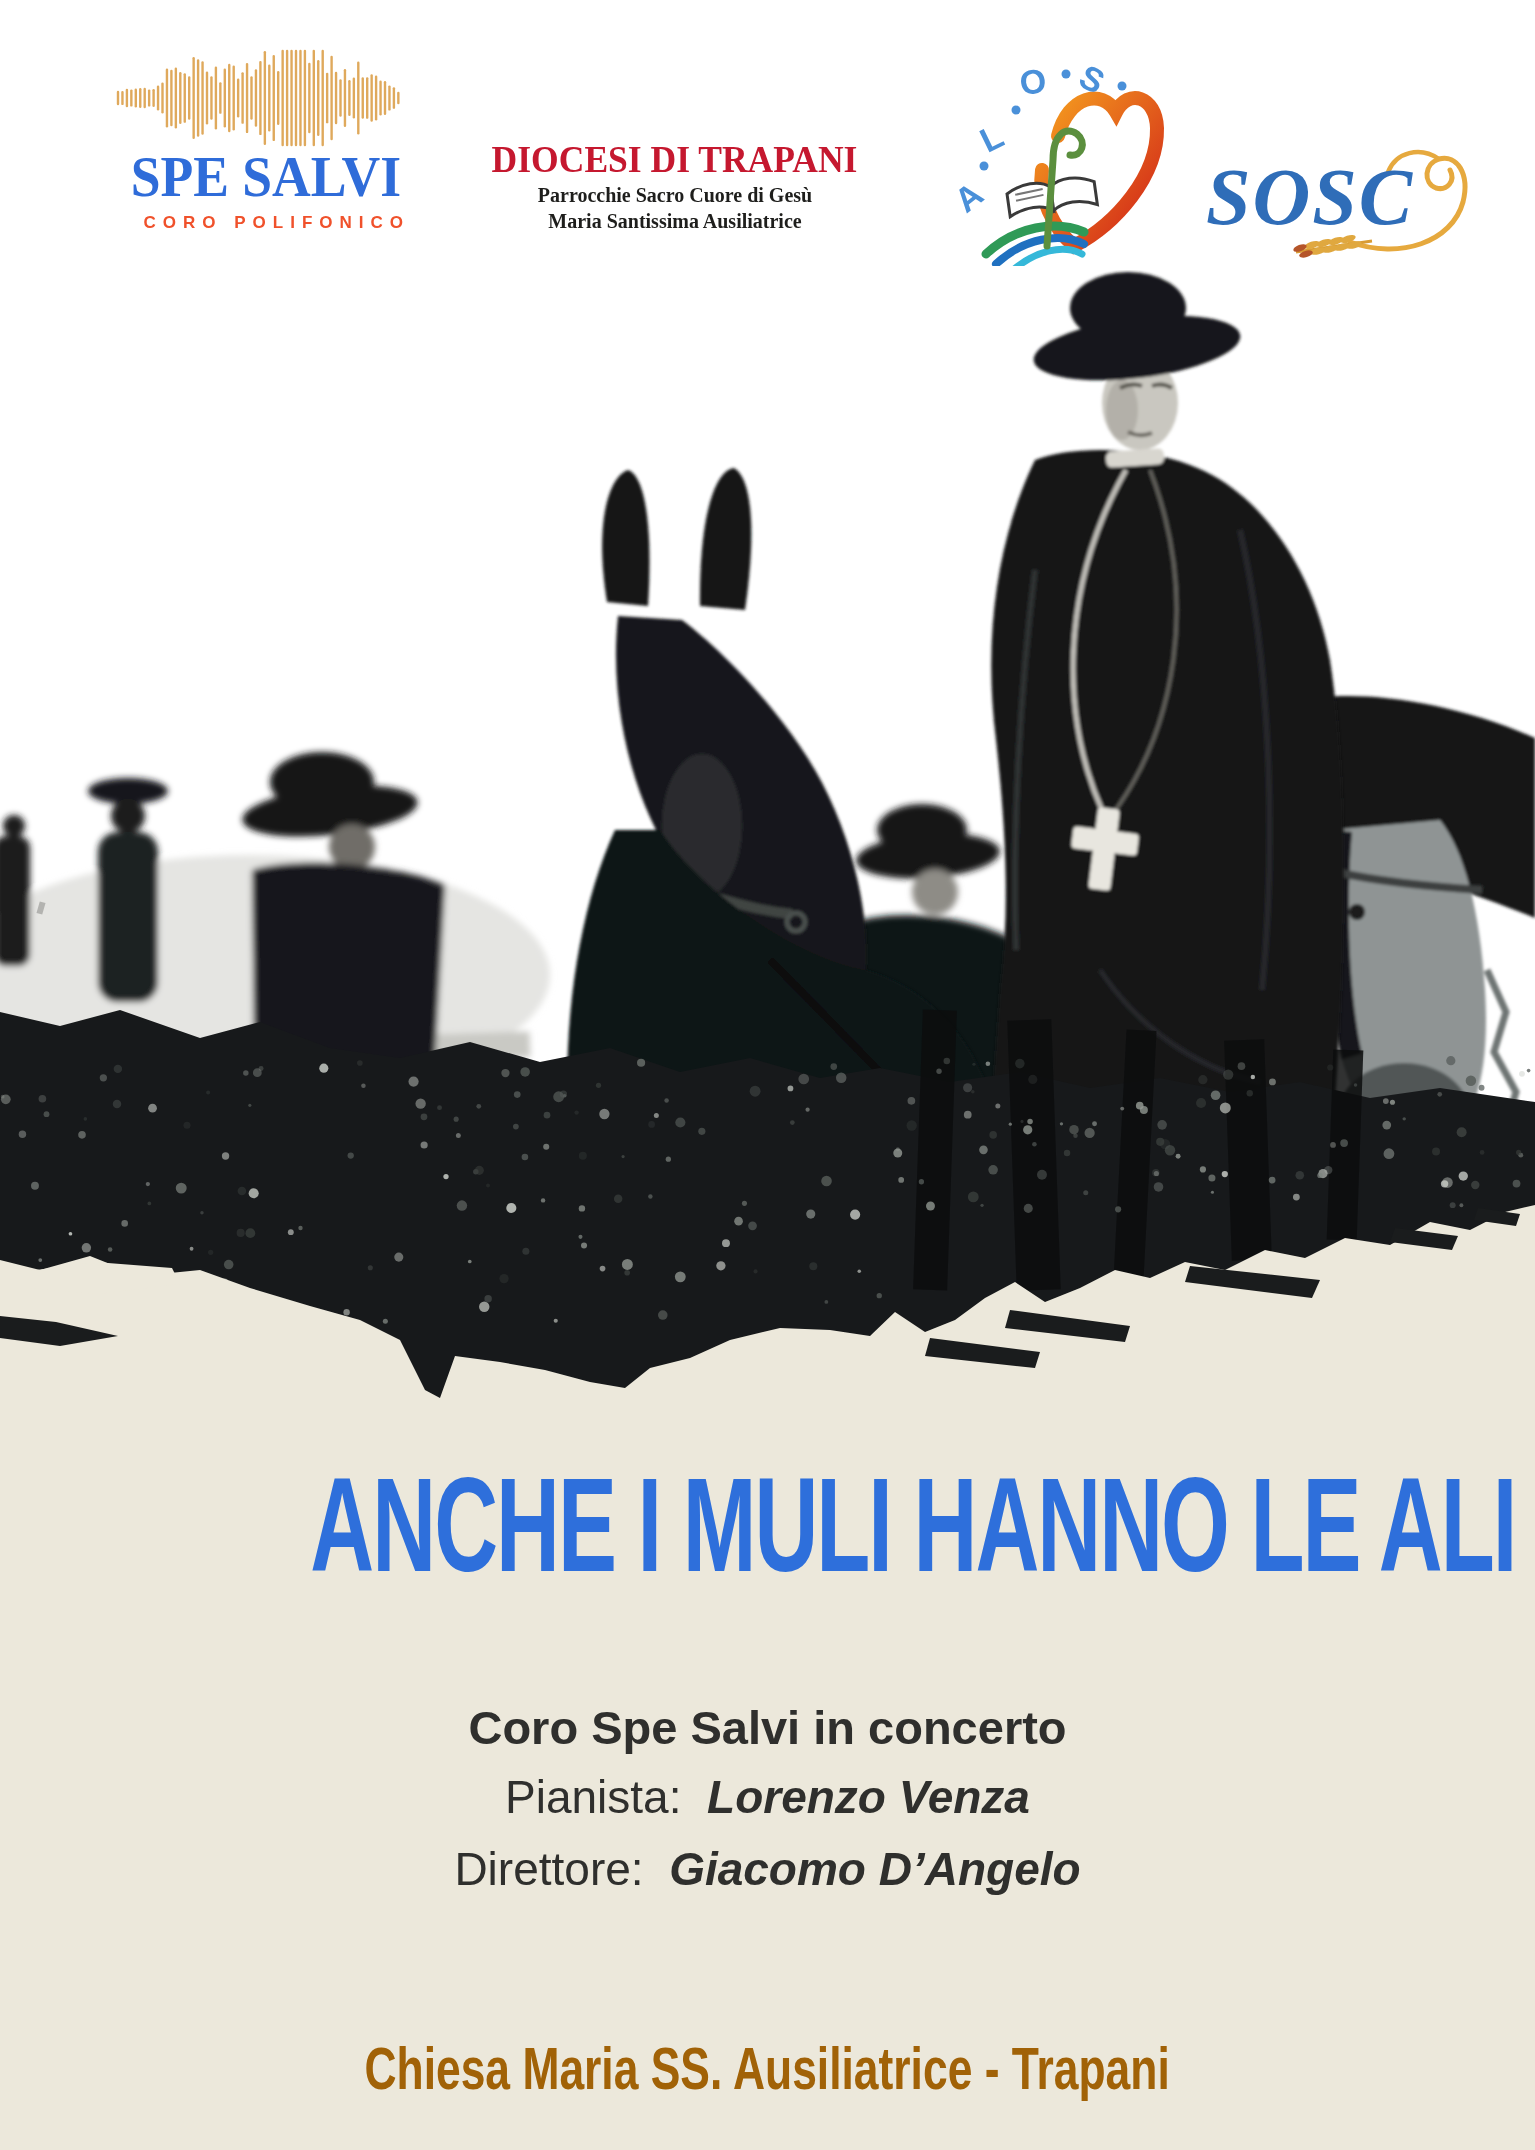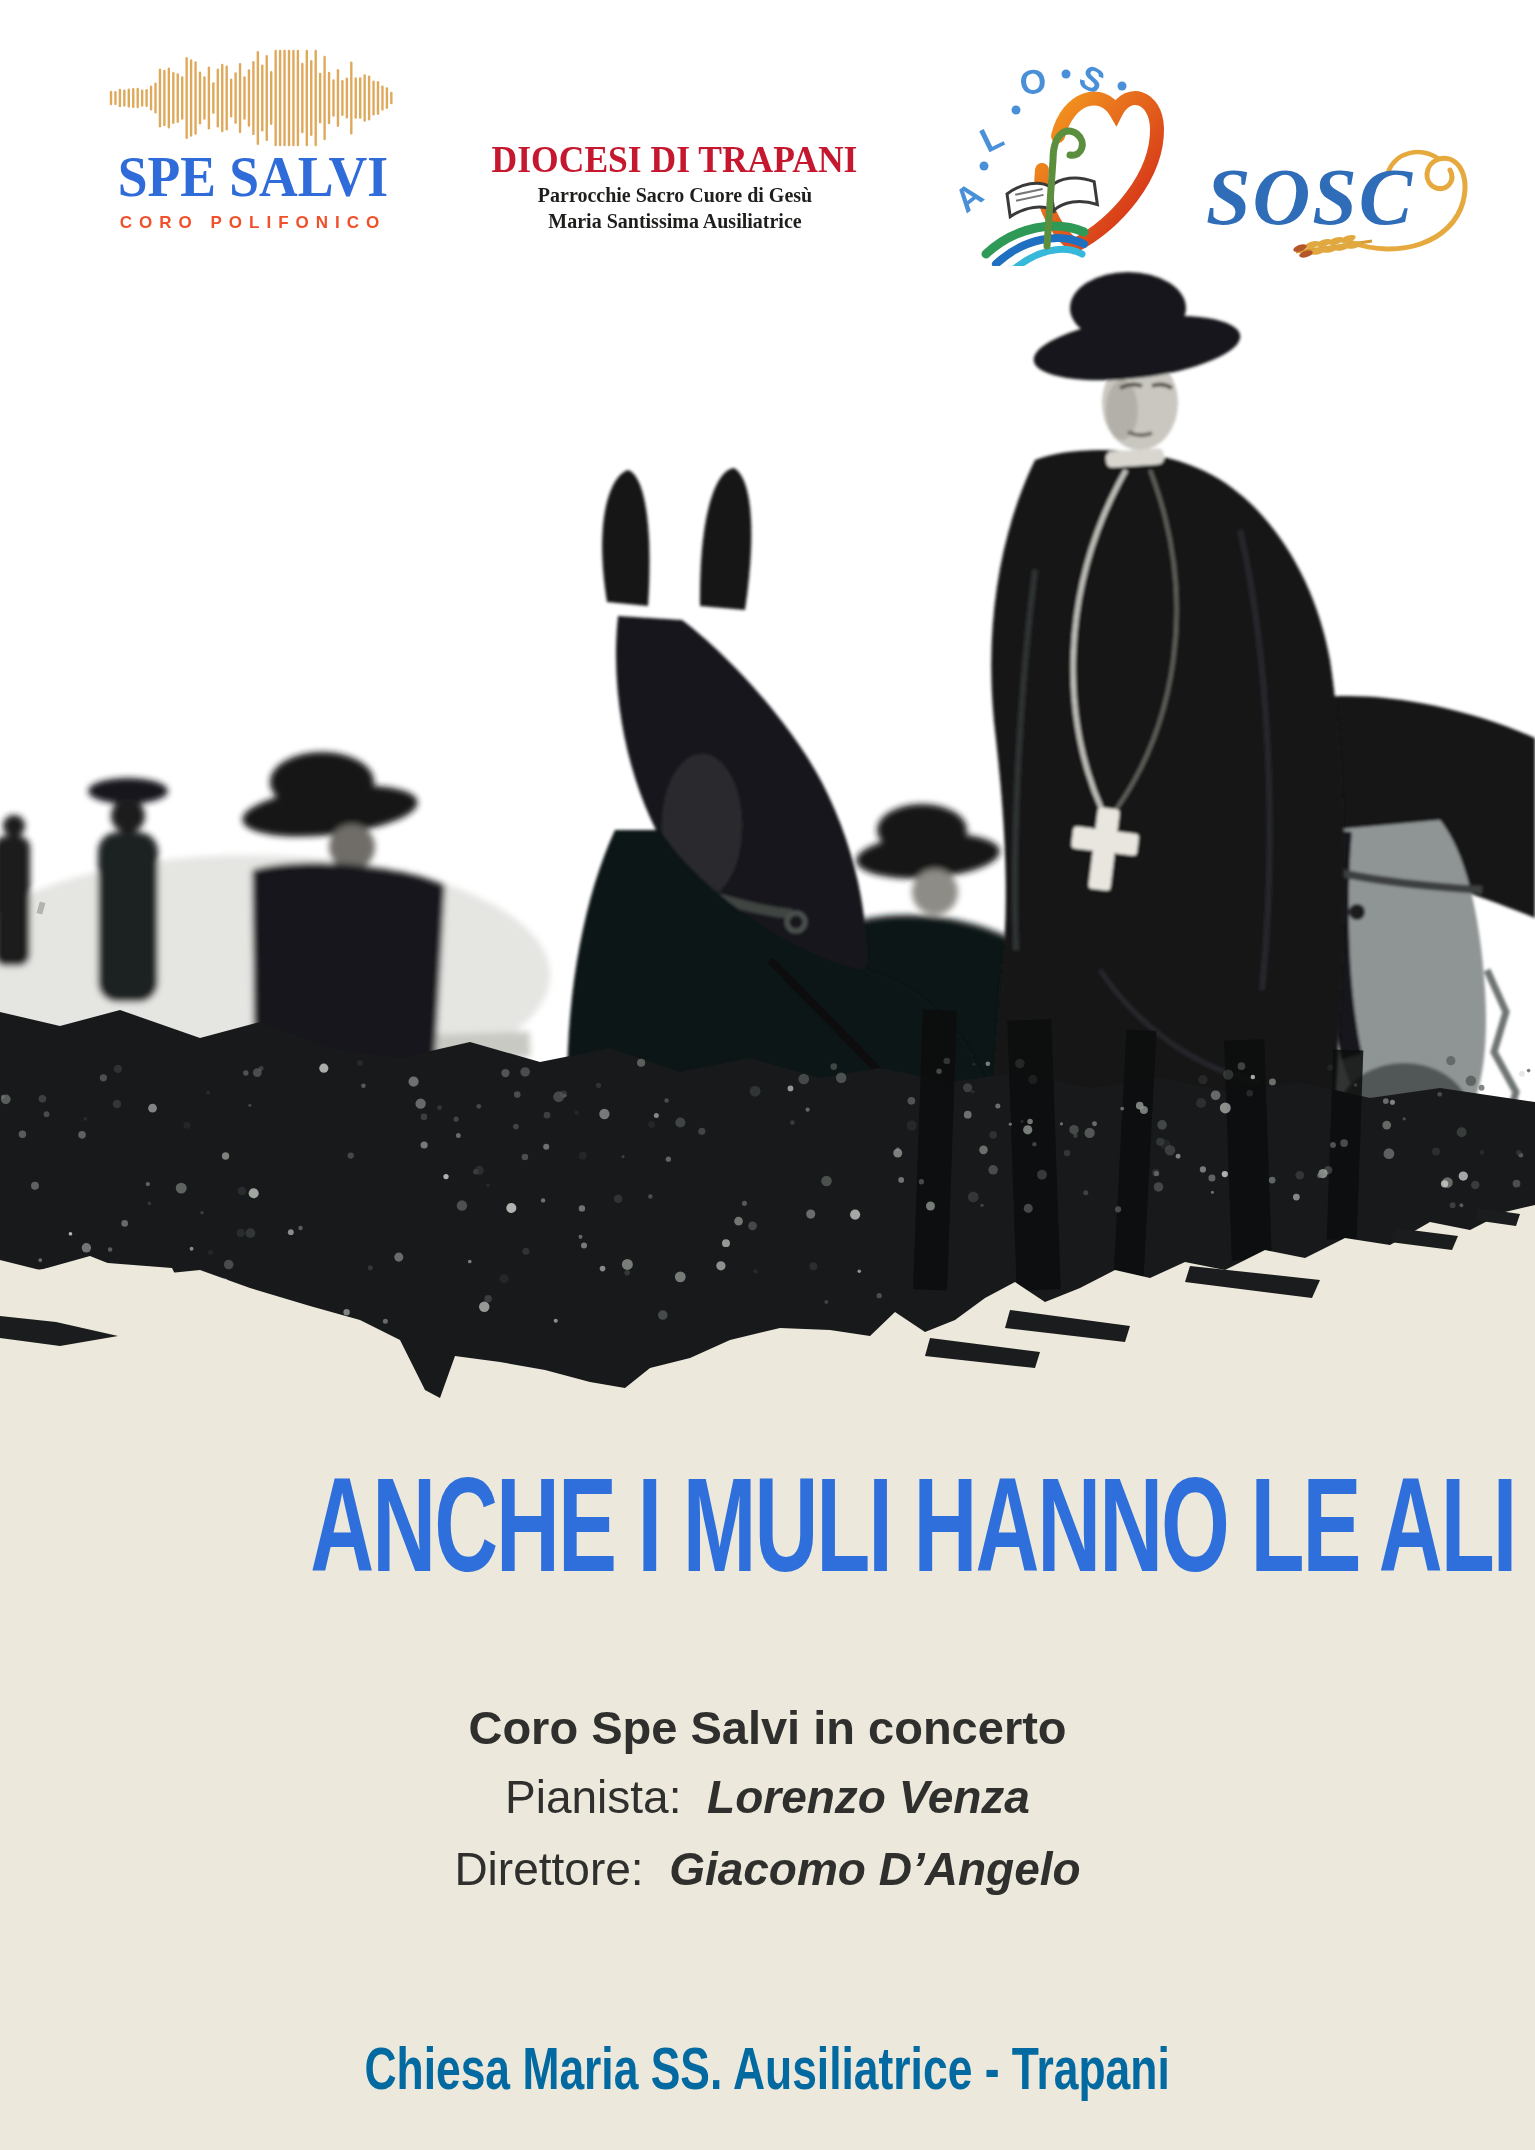--- a/index.html
+++ b/index.html
@@ -1,20 +1,20 @@
 <!DOCTYPE html>
 <html><head>
 <meta charset="utf-8">
 <style>
   html,body{margin:0;padding:0;background:#888;}
   .poster{position:relative;width:1535px;height:2150px;margin:0 auto;background:#ece8db;
           overflow:hidden;font-family:"Liberation Sans",sans-serif;}
   
   .header{position:absolute;top:0;left:0;width:1535px;height:270px;background:#ffffff;}
-  .spesalvi{position:absolute;left:103px;top:48px;width:300px;text-align:center;}
+  .spesalvi{position:absolute;left:110px;top:48px;width:300px;text-align:right;}
   .spesalvi .wave{width:290px;height:100px;display:block;margin:0 auto;}
   .spesalvi-name{font-family:"Liberation Serif",serif;font-weight:700;color:#2f6cd9;
                  font-size:57px;line-height:1;letter-spacing:0px;display:inline-block;
                  transform:scaleX(.94);white-space:nowrap;}
   .spesalvi-sub{color:#f0512b;font-size:17px;font-weight:700;letter-spacing:7px;margin-top:8px;
                 white-space:nowrap;}
   .diocesi{position:absolute;left:455px;top:138px;width:440px;text-align:center;
            font-family:"Liberation Serif",serif;}
   .diocesi-title{color:#c5182f;font-size:37px;font-weight:700;white-space:nowrap;
                  display:inline-block;transform:scaleX(.96);}
@@ -31,21 +31,21 @@
   .title>span{transform:scaleX(.66);letter-spacing:-3px;}
   .subtitle{top:1580px;color:#2e6fdb;font-size:65px;font-weight:700;}
   .subtitle>span{transform:scaleX(.80);letter-spacing:0px;}
   .concert{top:1700px;color:#2f2f2d;font-size:47px;font-weight:700;}
   .credit{color:#2f2f2d;font-size:46px;}
   .pianist{top:1770px;}
   .director{top:1842px;}
   .credit .name{font-weight:700;font-style:italic;}
   .datetime{top:1908px;color:#2e6fdb;font-size:100px;font-weight:700;}
   .datetime>span{transform:scaleX(.70);letter-spacing:-1px;}
-  .venue{top:2034px;color:#0369a1;font-size:60px;font-weight:700;}
+  .venue{top:2034px;color:#a16207;font-size:60px;font-weight:700;}
   .venue>span{transform:scaleX(.74);}
 </style>
 </head>
 <body>
 
 <div class="poster">
 
   <div class="header">
 
     <div class="spesalvi">

